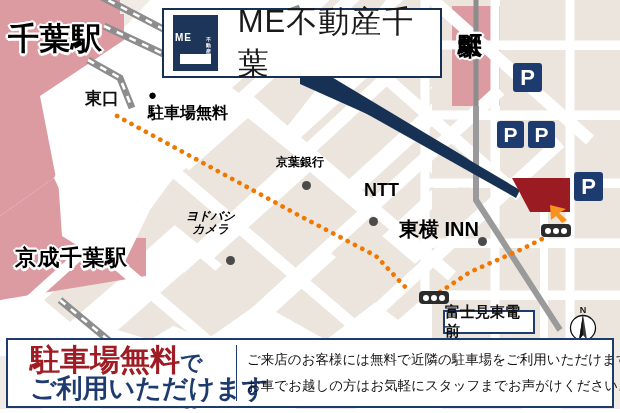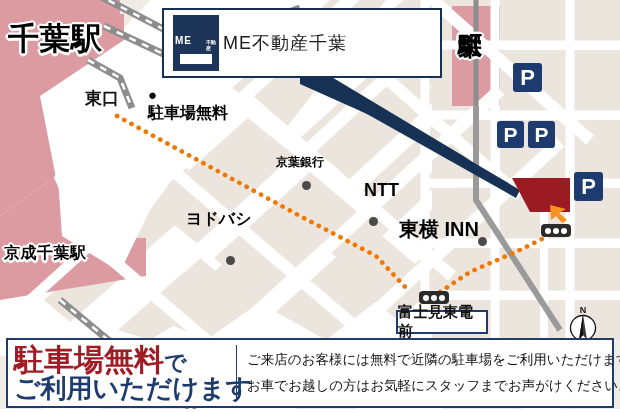--- a/index.html
+++ b/index.html
@@ -24,34 +24,34 @@
   .logobox{position:absolute;background:#ffffff;border:2.5px solid #173154;
     display:flex;align-items:center;box-sizing:border-box;}
   .logomark{width:46px;height:56px;background:#1d3558;margin-left:9px;
     border:2px solid #1d3558;box-sizing:border-box;position:relative;
     display:flex;flex-direction:column;align-items:center;justify-content:center;}
   .logomark .lm-t{color:#fff;font-size:9px;font-weight:700;letter-spacing:0px;
     display:flex;align-items:baseline;gap:14px;}
   .logomark .lm-t b{font-size:10px;letter-spacing:1px;}
   .logomark .lm-t i{font-size:5px;font-style:normal;}
   .logomark .lm-bar{position:absolute;left:5px;right:5px;bottom:5px;height:10px;background:#fff;}
-  .logotext{margin-left:4px;font-size:18px;font-weight:500;color:#1a1a1a;letter-spacing:1px;}
+  .logotext{margin-left:20px;font-size:31px;font-weight:500;color:#1a1a1a;letter-spacing:1px;}
 
   .boxlbl{position:absolute;background:#fff;border:2px solid #1d3b6e;
     color:#111;font-weight:700;display:flex;align-items:center;justify-content:center;
-    box-sizing:border-box;}
+    box-sizing:border-box;margin-left:47px;}
 
   .signal{position:absolute;background:#2b2b2b;border-radius:4px;
     display:flex;align-items:center;justify-content:center;gap:2px;}
   .signal i{width:6px;height:6px;border-radius:50%;background:#fff;display:block;}
 
   #banner{position:absolute;left:6px;top:338px;width:608px;height:70px;
     background:#fff;border:2px solid #1d3b6e;box-sizing:border-box;
     display:flex;align-items:center;}
-  .ban-left{width:228px;padding-left:6px;box-sizing:border-box;}
+  .ban-left{width:228px;padding-left:22px;box-sizing:border-box;}
   .ban-l1{font-size:30px;font-weight:700;line-height:1.05;white-space:nowrap;}
   .ban-l1 .red{color:#9f1c24;}
   .ban-l1 .nv{color:#1d3b6e;font-size:22px;}
   .ban-l2{font-size:26px;font-weight:700;color:#1d3b6e;line-height:1.05;white-space:nowrap;}
   .ban-right{flex:1;border-left:1px solid #1d3b6e;height:56px;display:flex;
     flex-direction:column;justify-content:center;padding-left:10px;box-sizing:border-box;}
   .ban-right div{font-size:13.5px;color:#111;font-weight:500;line-height:1.9;white-space:nowrap;}
 
   .compass{position:absolute;}
 </style>
@@ -178,34 +178,34 @@
     <polygon points="512,178 570,178 570,212 530,212" fill="#9b1b22"></polygon>
 
     <g fill="none" stroke="#f07800" stroke-width="4.6" stroke-linecap="round" stroke-dasharray="0.2 8">
       <path d="M117,116 L300,216 L376,256 L410,292"></path>
       <path d="M440,292 L470,272 L520,250 L548,236"></path>
     </g>
   </svg>
 
   <div class="stlabel" style="left:8px;top:18px;font-size:31px;">千葉駅</div>
 
-  <div class="stlabel" style="left:4px;top:243px;font-size:16px;">京成千葉駅</div>
+  <div class="stlabel" style="left:15px;top:243px;font-size:22px;">京成千葉駅</div>
 
   <div class="stlabel" style="left:458px;top:14px;font-size:24px;writing-mode:vertical-rl;text-orientation:upright;line-height:1;">栄町駅</div>
 
   <div class="lbl" style="left:58px;top:90px;font-size:17px;margin-left:27px;">東口</div>
 
   <div class="poi" style="left:148px;top:86px;font-size:16px;width:120px;text-align:left;">
     <span style="font-size:15px;">●</span><span style="display:inline;"><div>駐車場無料</div></span>
   </div>
 
   <div class="poi" style="left:276px;top:156px;font-size:12px;"><span>京葉銀行</span></div>
   <div style="position:absolute;left:302px;top:181px;width:9px;height:9px;border-radius:50%;background:#4a4a4a;"></div>
 
-  <div class="poi" style="left:186px;top:210px;font-size:16px;"><span><div>ヨドバシ</div></span></div>
+  <div class="poi" style="left:186px;top:210px;font-size:12px;font-style:italic;"><span><div>ヨドバシ</div><div>カメラ</div></span></div>
   <div style="position:absolute;left:226px;top:256px;width:9px;height:9px;border-radius:50%;background:#4a4a4a;"></div>
 
   <div class="poi" style="left:364px;top:180px;font-size:18px;"><span>NTT</span></div>
   <div style="position:absolute;left:369px;top:217px;width:9px;height:9px;border-radius:50%;background:#4a4a4a;"></div>
 
   <div class="poi" style="left:381px;top:218px;font-size:20px;width:116px;"><span><div>東横 INN</div></span></div>
   <div style="position:absolute;left:478px;top:237px;width:9px;height:9px;border-radius:50%;background:#4a4a4a;"></div>
 
   <div class="pmark" style="left:513px;top:63px;width:29px;height:29px;font-size:22px;">P</div>
   <div class="pmark" style="left:497px;top:121px;width:27px;height:27px;font-size:21px;">P</div>

